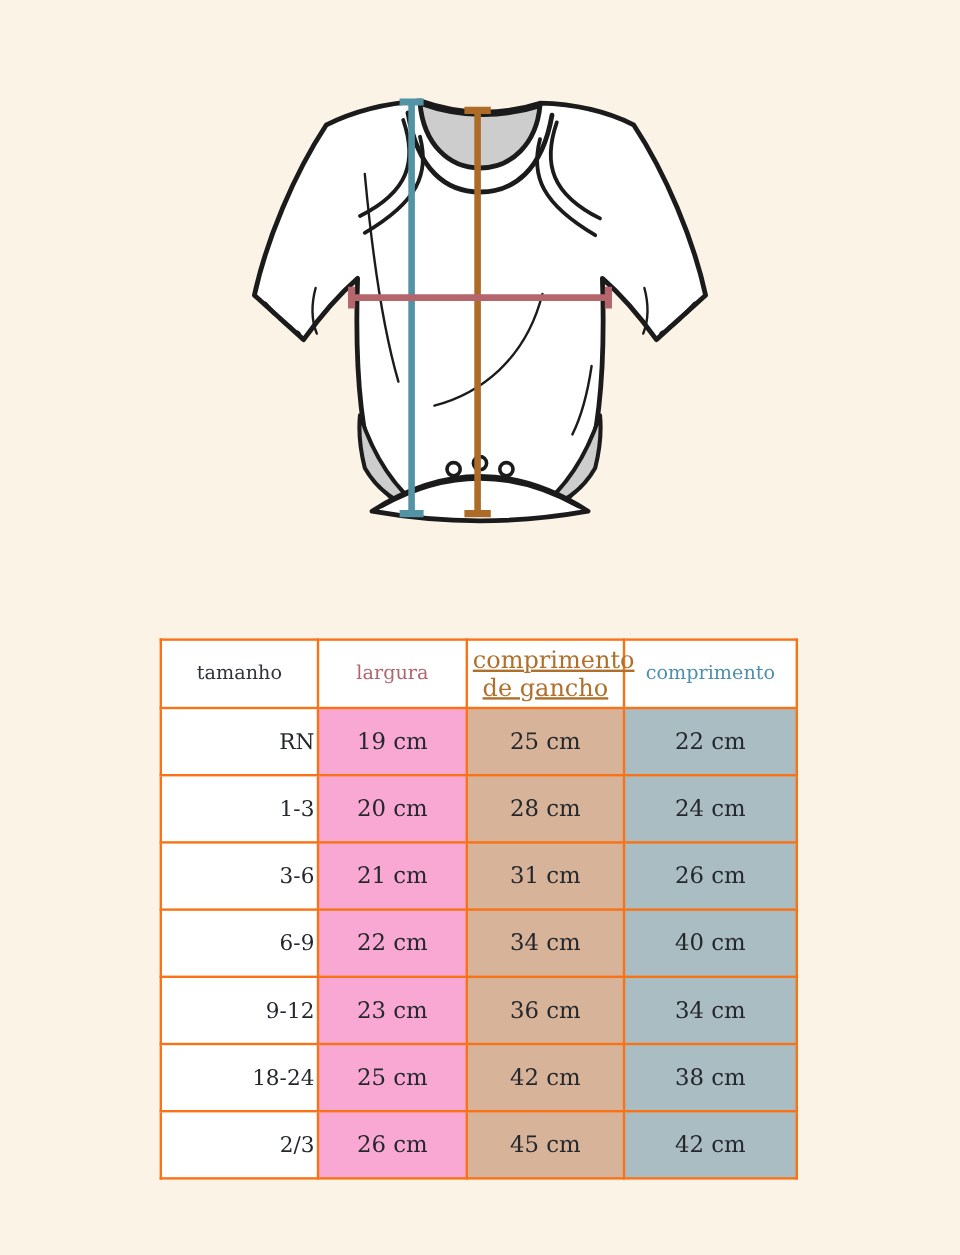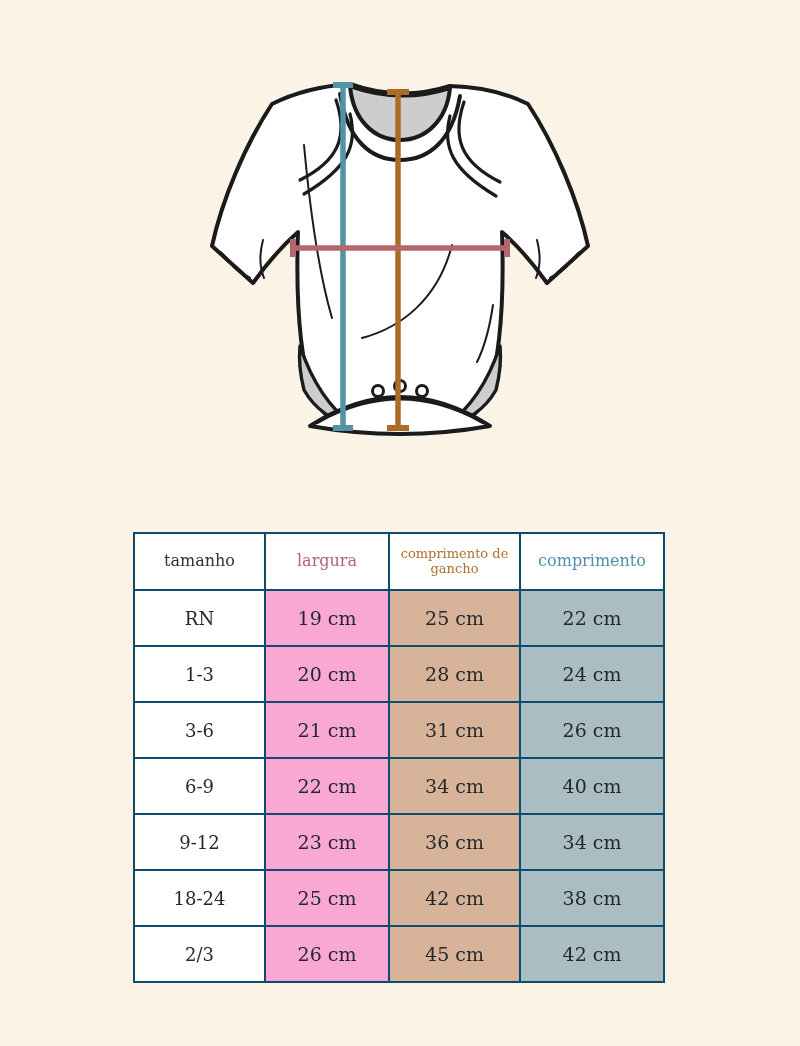--- a/index.html
+++ b/index.html
@@ -14,31 +14,31 @@
   .diagram{position:absolute;left:200px;top:50px;width:400px;height:400px;}
   .title{
     position:absolute;left:133px;top:486px;width:530px;
     text-align:center;font-size:23px;color:#30343a;letter-spacing:.5px;
   }
   table.sizes{
     position:absolute;left:133px;top:532px;width:530px;height:451px;
     border-collapse:collapse;table-layout:fixed;
     background:#ffffff;
   }
-  table.sizes, .sizes th, .sizes td{border:2px solid #0c4a6e;}
+  table.sizes, .sizes th, .sizes td{border:2px solid #f97316;}
   .sizes th{
     height:51px;font-weight:normal;font-size:16px;line-height:1.15;
     padding:2px 4px;background:#ffffff;vertical-align:middle;text-align:center;
   }
-  .sizes th.hc2{font-size:13px;}
+  .sizes th.hc2{font-size:20px;text-decoration:underline;}
   .sizes td{
     height:50px;text-align:center;vertical-align:middle;
     font-size:19px;color:#24282c;padding:0 2px;
   }
-  .sizes td.size-col{font-size:18px;background:#ffffff;}
+  .sizes td.size-col{font-size:18px;background:#ffffff;text-align:right;}
   .c0{color:#2f3338;}
   .c1{color:#b06570;}
   .c2{color:#af702c;}
   .c3{color:#4e8fae;}
   .bg1{background:#f9a8d4;}
   .bg2{background:#d7b399;}
   .bg3{background:#aabdc2;}
 </style>
 </head>
 <body>

